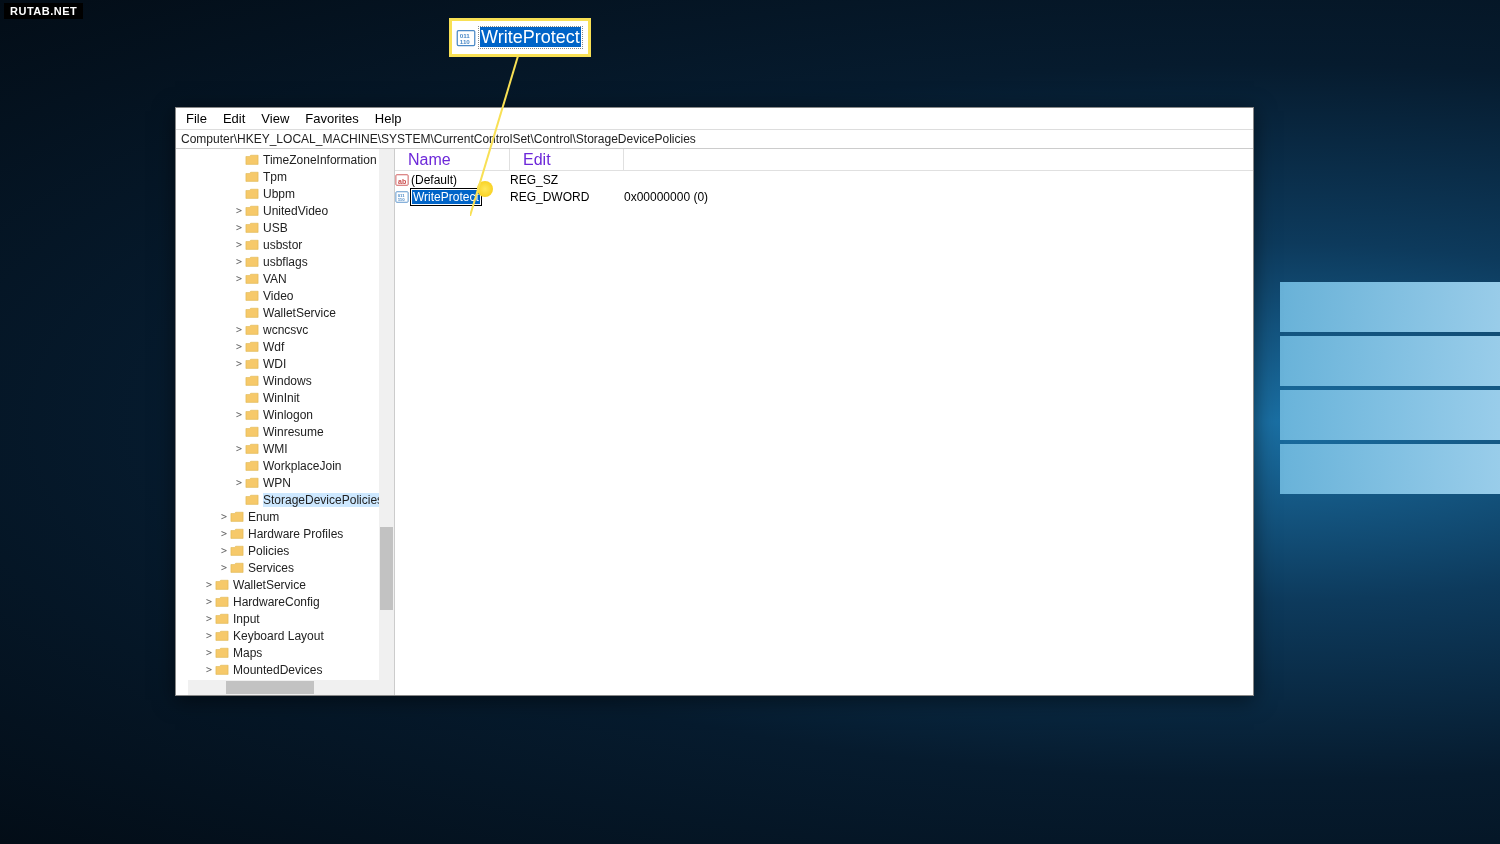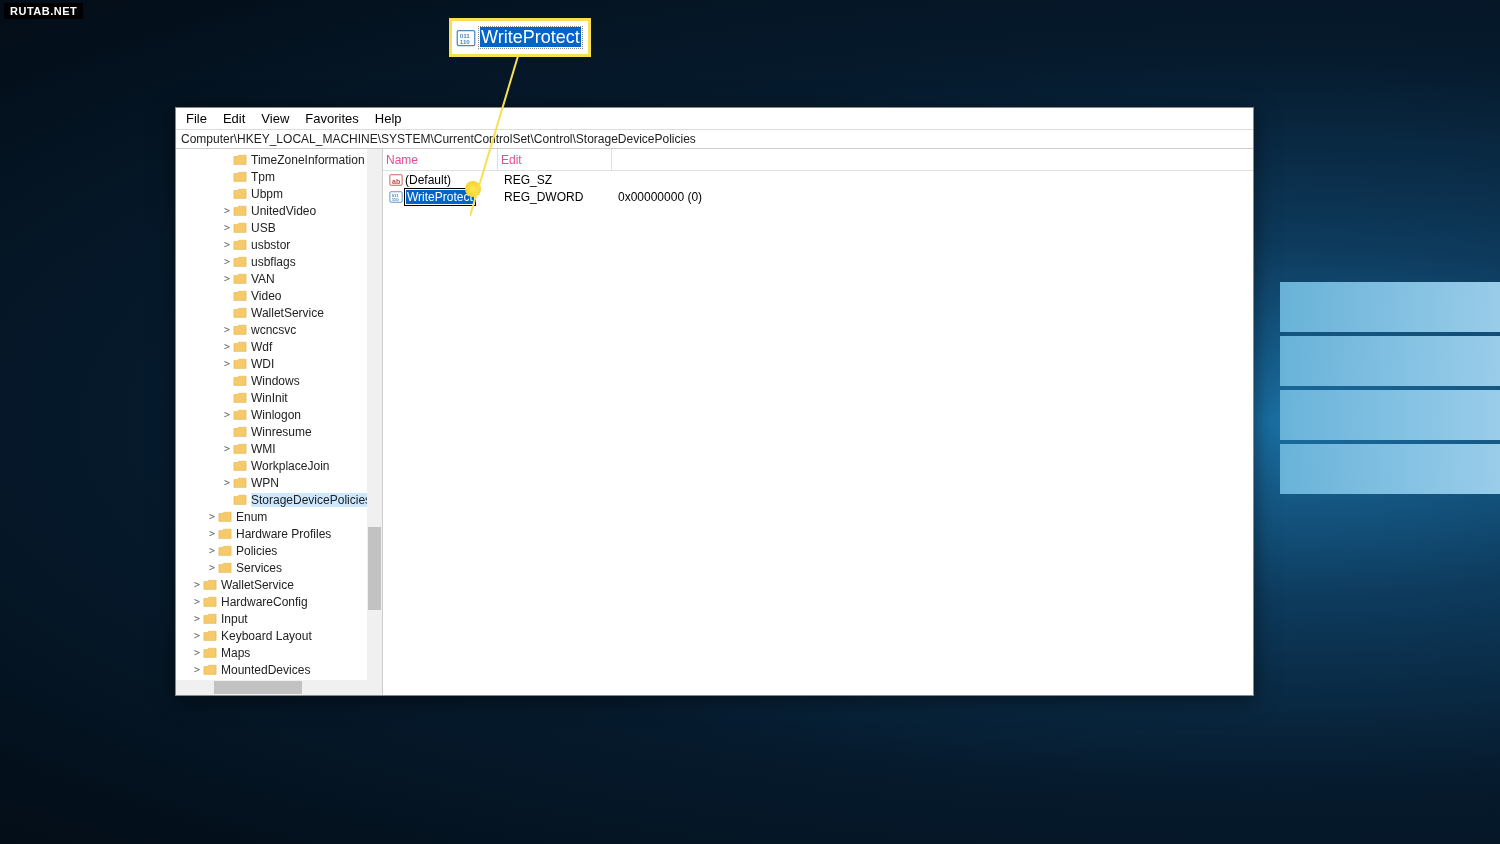--- a/index.html
+++ b/index.html
@@ -61,35 +61,35 @@
       align-items: center;
       border-bottom: 1px solid #ddd;
       background: #fff;
     }
     .titlebar-icon { width: 16px; height: 16px; margin: 0 6px; }
     .titlebar-title { flex: 1; font-size: 12px; color: #333; font-weight: 400; }
     .win-btn { width: 46px; height: 23px; display: flex; align-items: center; justify-content: center; color: #333; font-size: 10px; cursor: pointer; }
     .menubar { height: 22px; display: flex; align-items: center; padding-left: 2px; border-bottom: 1px solid #ddd; background:#fff;}
     .menu-item { padding: 3px 8px; font-size: 13px; cursor: pointer; }
     .addressbar { height: 19px; display: flex; align-items: center; padding-left: 5px; font-size: 12px; color: #222; border-bottom: 1px solid #ccc; background:#fff;}
-    .content { flex: 1; display: flex; overflow: hidden; background:#fff;}
+    .content { flex: 1; display: flex; overflow: hidden; background:#fff;margin-left:12px;}
     .tree-panel { width: 207px; border-right: 1px solid #ccc; overflow-y: auto; overflow-x: hidden; background: #fff; position: relative; }
     .tree-inner { padding-top: 2px; }
     .tree-row { display: flex; align-items: center; height: 17px; font-size: 12px; color: #222; white-space: nowrap; cursor: pointer; }
     .tree-indent { display: inline-block; }
     .expand { width: 12px; display: inline-block; text-align: center; color: #666; font-size: 10px; font-family: monospace;}
     .folder-ic { width: 14px; height: 12px; display: inline-block; margin-right: 4px; vertical-align: middle;}
     .tree-label { margin-left: 0px; }
     .selected-row { background: #cde8ff; }
     .values-panel { flex: 1; background: #fff; }
     .values-header { display: flex; height: 22px; border-bottom: 1px solid #e0e0e0; }
-    .vh-col { display: flex; align-items: center; padding-left: 3px; font-size: 12px; color: #ec4899; border-right: 1px solid #e0e0e0; height: 100%;}
+    .vh-col { display: flex; align-items: center; padding-left: 13px; font-size: 16px; color: #6d28d9; border-right: 1px solid #e0e0e0; height: 100%;}
     .values-body { }
     .value-row { display: flex; height: 17px; align-items: center; font-size: 12px; }
-    .value-row .cell { padding-left: 6px; display:flex; align-items:center;}
+    .value-row .cell { display:flex; align-items:center;}
     .val-icon { width: 14px; height: 14px; display: inline-flex; margin-right: 2px; }
     .editing { background: #0064c8; color: #fff; border: 1px solid #fff; outline:1px solid #000; padding: 0 1px; font-size: 12px;}
     .yellow-dot { width: 16px; height: 16px; border-radius: 50%; background: radial-gradient(circle,#ffe85b,#f6c90e); position: absolute;}
     
     .vscroll-track { position: absolute; right: 0; top: 0; bottom: 0; width: 15px; background: #f0f0f0; }
     .vscroll-thumb { position: absolute; right: 1px; width: 13px; background: #c2c2c2; }
     .hscroll-track { position: absolute; left: 0; right: 15px; bottom: 0; height: 15px; background: #f0f0f0; }
     .hscroll-thumb { position: absolute; bottom: 1px; height: 13px; background: #c2c2c2; }
     
     .callout {

